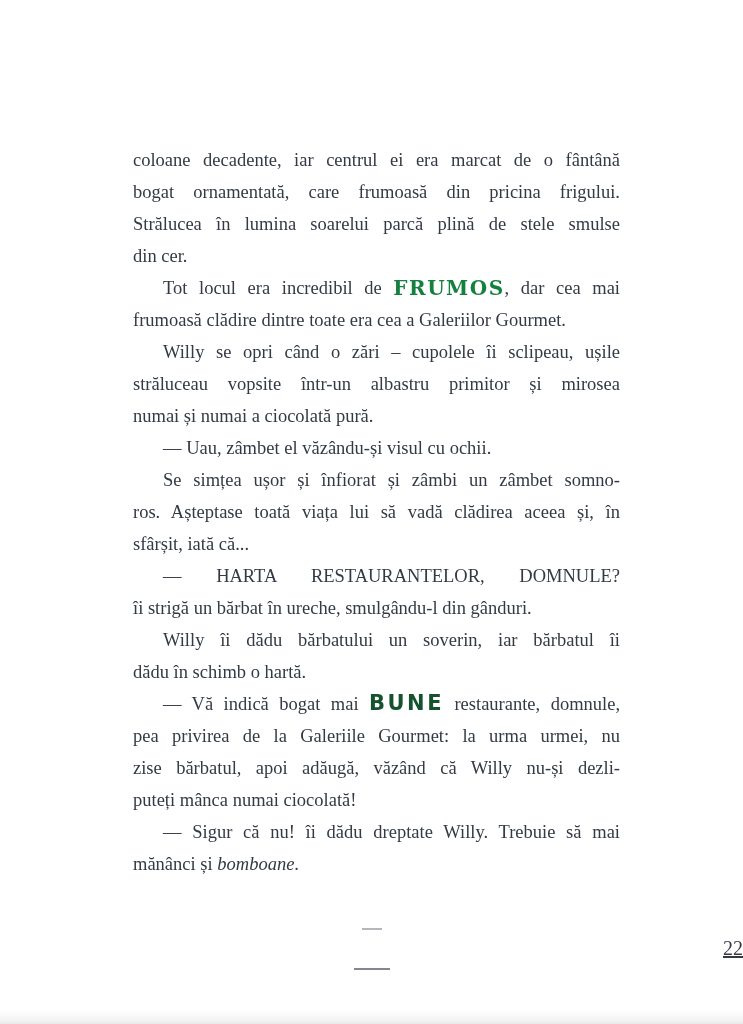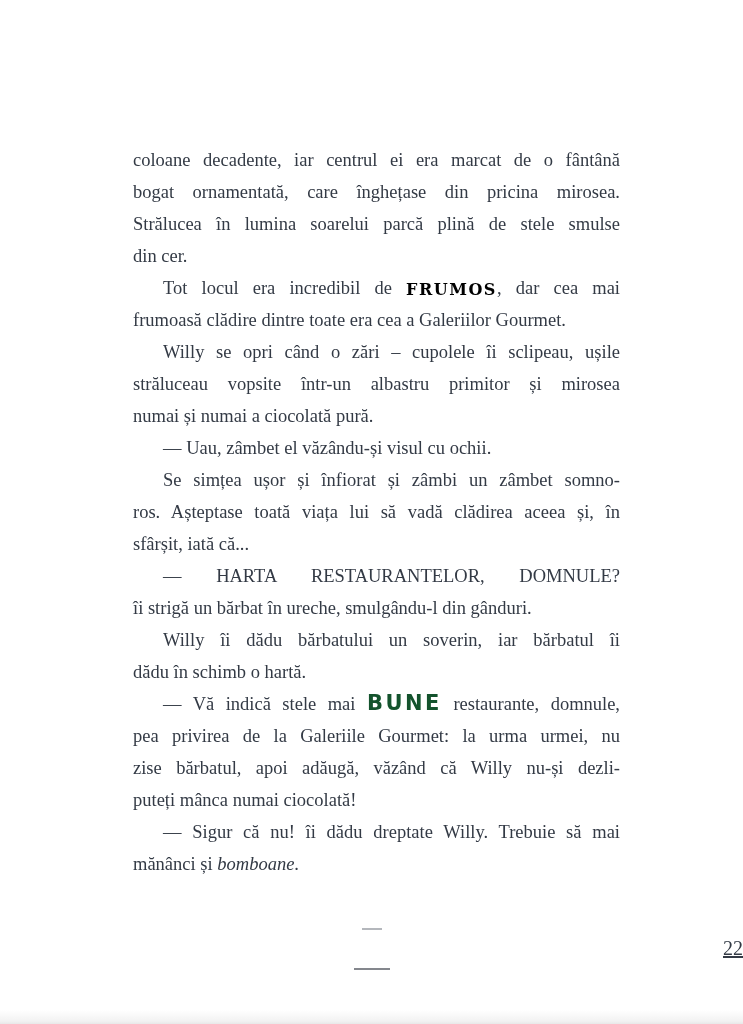--- a/index.html
+++ b/index.html
@@ -27,24 +27,24 @@
   .line {
     text-align: justify;
     text-align-last: justify;
     white-space: normal;
   }
   .line.last { text-align-last: left; }
   .line.indent { text-indent: 30px; }
   .seg-display-slab {
     font-family: "DejaVu Serif", serif;
     font-weight: 700;
-    font-size: 16px;
+    font-size: 20px;
     letter-spacing: 1.5px;
     line-height: 1;
-    color: #000000;
+    color: #15803d;
     vertical-align: -1px;
     margin-top: 13px;
   }
   .seg-display-sans {
     font-family: "DejaVu Sans", sans-serif;
     font-weight: 700;
     font-size: 21px;
     letter-spacing: 2.5px;
     line-height: 1;
     color: #14532d;
@@ -87,21 +87,21 @@
     background: linear-gradient(180deg, rgba(0,0,0,0) 0%, rgba(0,0,0,0.05) 80%, rgba(0,0,0,0.09) 100%);
     pointer-events: none;
   }
 </style>
 </head>
 <body>
 
 <div class="text-block">
     <div class="paragraph">
       <div class="line"><span>coloane decadente, iar centrul ei era marcat de o fântână</span></div>
-      <div class="line"><span>bogat ornamentată, care înghețase din pricina mirosea.</span></div>
+      <div class="line"><span>bogat ornamentată, care frumoasă din pricina frigului.</span></div>
       <div class="line"><span>Strălucea în lumina soarelui parcă plină de stele smulse</span></div>
       <div class="line last"><span>din cer.</span></div>
     </div>
     <div class="paragraph">
       <div class="line indent"><span>Tot locul era incredibil de </span><span class="seg-display-slab">FRUMOS</span><span>, dar cea mai</span></div>
       <div class="line last"><span>frumoasă clădire dintre toate era cea a Galeriilor Gourmet.</span></div>
     </div>
     <div class="paragraph">
       <div class="line indent"><span>Willy se opri când o zări – cupolele îi sclipeau, ușile</span></div>
       <div class="line"><span>străluceau vopsite într-un albastru primitor și mirosea</span></div>
@@ -117,21 +117,21 @@
     </div>
     <div class="paragraph">
       <div class="line indent"><span>— HARTA RESTAURANTELOR, DOMNULE?</span></div>
       <div class="line last"><span>îi strigă un bărbat în ureche, smulgându-l din gânduri.</span></div>
     </div>
     <div class="paragraph">
       <div class="line indent"><span>Willy îi dădu bărbatului un soverin, iar bărbatul îi</span></div>
       <div class="line last"><span>dădu în schimb o hartă.</span></div>
     </div>
     <div class="paragraph">
-      <div class="line indent"><span>— Vă indică stele mai </span><span class="seg-display-sans">BUNE</span><span> restaurante, domnule,</span></div>
+      <div class="line indent"><span>— Vă indică bogat mai </span><span class="seg-display-sans">BUNE</span><span> restaurante, domnule,</span></div>
       <div class="line"><span>pea privirea de la Galeriile Gourmet: la urma urmei, nu</span></div>
       <div class="line"><span>zise bărbatul, apoi adăugă, văzând că Willy nu-și dezli-</span></div>
       <div class="line last"><span>puteți mânca numai ciocolată!</span></div>
     </div>
     <div class="paragraph">
       <div class="line indent"><span>— Sigur că nu! îi dădu dreptate Willy. Trebuie să mai</span></div>
       <div class="line last"><span>mănânci și </span><span class="seg-italic">bomboane</span><span>.</span></div>
     </div>
   </div>
 

